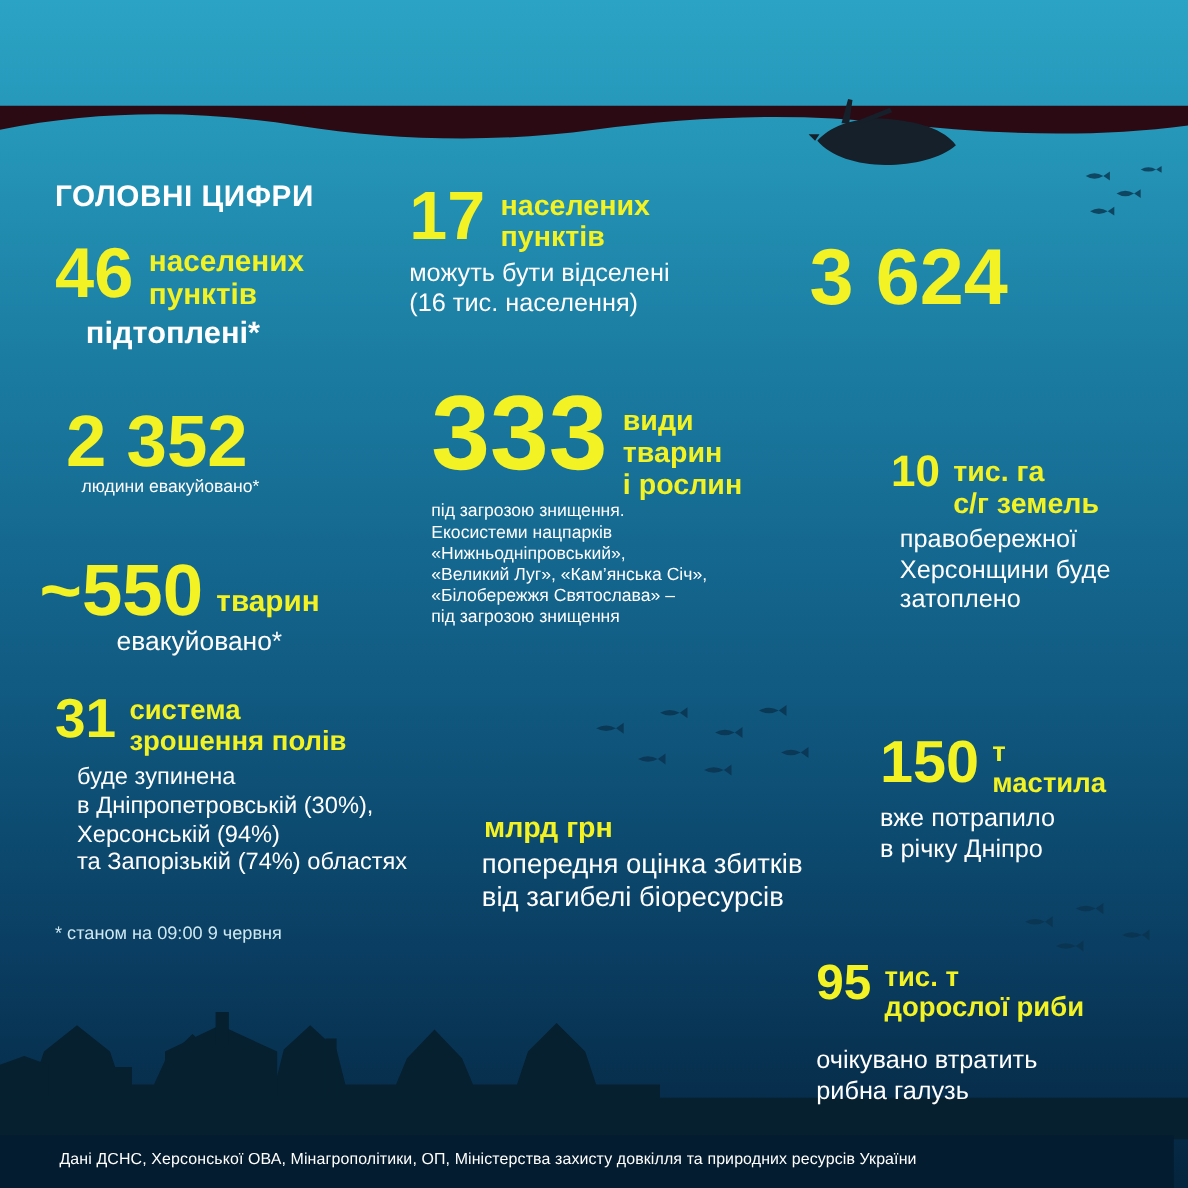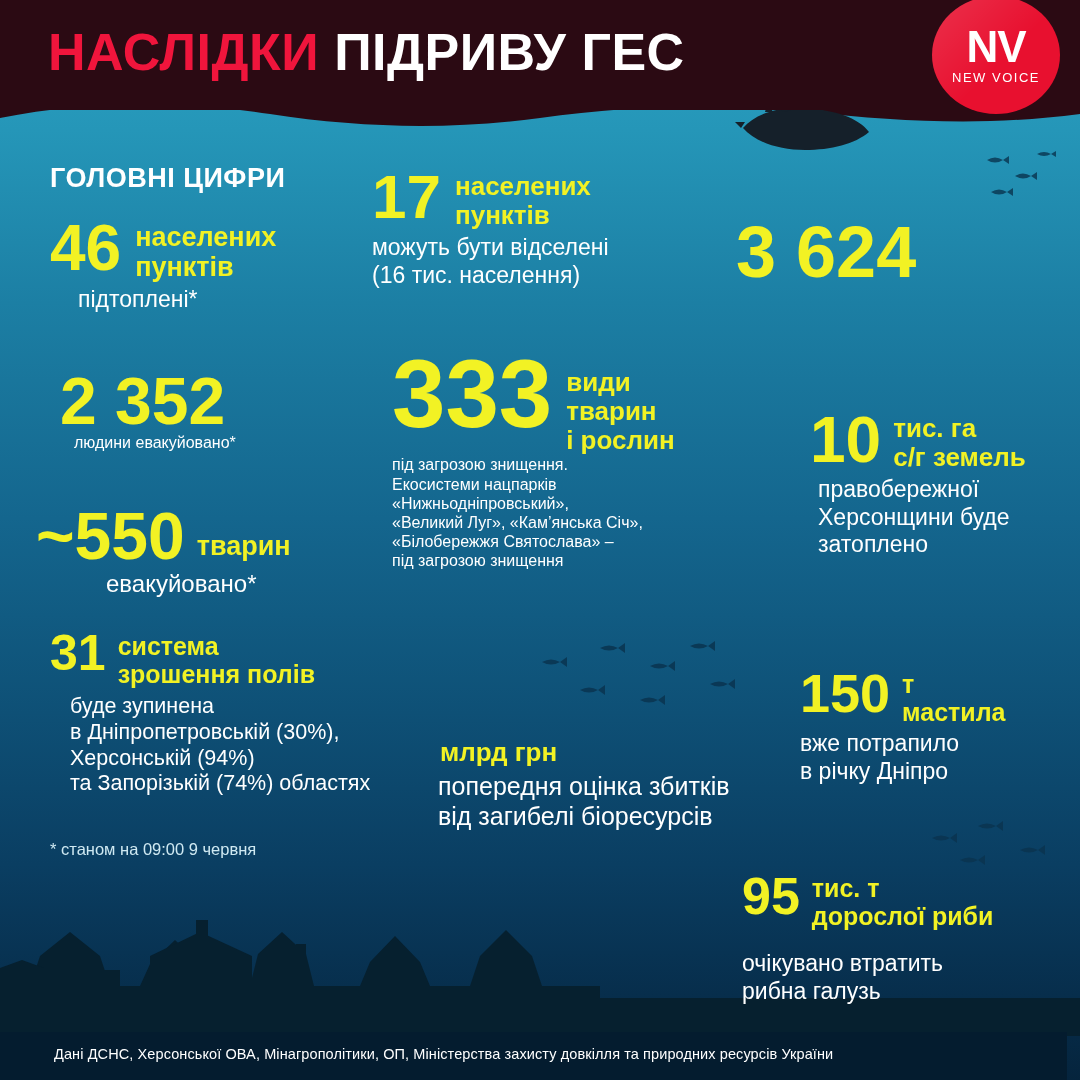--- a/index.html
+++ b/index.html
@@ -225,31 +225,20 @@
         <path d="M20,18 l7,-5 l0,10 Z"></path>
       <path d="M48,6 q9,-5 18,0 q-9,5 -18,0 Z"></path>
         <path d="M66,6 l7,-5 l0,10 Z"></path>
       <path d="M30,40 q9,-5 18,0 q-9,5 -18,0 Z"></path>
         <path d="M48,40 l7,-5 l0,10 Z"></path>
       <path d="M90,30 q9,-5 18,0 q-9,5 -18,0 Z"></path>
         <path d="M108,30 l7,-5 l0,10 Z"></path>
     </g>
   </svg>
 
-  <div class="header">
-    <div class="header-title">
-      <span class="title-red">НАСЛІДКИ</span>
-      <span class="title-white">ПІДРИВУ ГЕС</span>
-    </div>
-    <div class="logo">
-      <div class="logo-shine"></div>
-      <div class="logo-nv">NV</div>
-      <div class="logo-sub">NEW VOICE</div>
-    </div>
-  </div>
 
   <svg class="silhouette" viewBox="0 0 1080 200" preserveAspectRatio="none">
     <g fill="#06202f">
       <path d="M0,200 L0,150 L30,150 L40,120 L70,96 L100,120 L110,150 L140,150 L150,128 L175,104 L200,128 L210,150 L250,150 L258,118 L282,96 L306,118 L314,150 L360,150 L370,126 L395,100 L420,126 L430,150 L470,150 L480,120 L506,94 L532,120 L542,150 L600,150 L600,200 Z"></path>
       <path d="M0,200 L0,162 L1080,162 L1080,200 Z"></path>
       <path d="M150,162 L150,120 L200,96 L252,120 L252,162 Z"></path>
       <rect x="196" y="84" width="12" height="30"></rect>
       <path d="M90,162 L90,134 L120,134 L120,162 Z"></path>
       <path d="M296,162 L296,108 L306,108 L306,162 Z"></path>
       <path d="M0,162 L0,132 L22,124 L44,132 L44,162 Z"></path>
@@ -259,21 +248,21 @@
   <div class="content">
 
     <div class="section-head">ГОЛОВНІ ЦИФРИ</div>
 
     <div class="fact" style="left:50px; top:218px; width:310px;">
       <div class="row">
         <span class="num" style="font-size:64px;">46</span>
         <span class="unit-yellow" style="font-size:27px; white-space:pre-line; margin-left:14px; margin-top:4px;">населених
 пунктів</span>
       </div>
-      <div class="desc" style="font-size:23px; margin-top:4px; margin-left:28px; white-space:pre-line;">підтоплені*</div>
+      <div class="desc" style="font-size:28px; margin-top:4px; margin-left:28px; white-space:pre-line;font-weight:bold;">підтоплені*</div>
     </div>
 
     <div class="fact" style="left:60px; top:370px; width:330px;">
       <div class="num" style="font-size:66px;">2 352</div>
       <div class="desc" style="font-size:16px; margin-top:0; margin-left:14px; white-space:pre-line;">людини  евакуйовано*</div>
     </div>
 
     <div class="fact" style="left:36px; top:505px; width:330px;">
       <div class="row">
         <span class="num" style="font-size:66px;">~550</span>
@@ -328,42 +317,42 @@
       <div class="desc" style="font-size:25px; margin-top:4px; margin-left:10px; white-space:pre-line;">попередня оцінка збитків
 від загибелі біоресурсів</div>
     </div>
 
     <div class="fact" style="left:736px; top:218px; width:330px;">
       <div class="num" style="font-size:72px;">3 624</div>
     </div>
 
     <div class="fact" style="left:810px; top:410px; width:270px;">
       <div class="row">
-        <span class="num" style="font-size:64px;">10</span>
+        <span class="num" style="font-size:40px;">10</span>
         <span class="unit-yellow" style="font-size:26px; white-space:pre-line; margin-left:12px; margin-top:4px;">тис. га
 с/г земель</span>
       </div>
       <div class="desc" style="font-size:23px; margin-top:4px; margin-left:8px; white-space:pre-line;">правобережної
 Херсонщини буде
 затоплено</div>
     </div>
 
     <div class="fact" style="left:800px; top:668px; width:280px;">
       <div class="row">
         <span class="num" style="font-size:54px;">150</span>
         <span class="unit-yellow" style="font-size:25px; white-space:pre-line; margin-left:12px; margin-top:2px;">т
 мастила</span>
       </div>
       <div class="desc" style="font-size:23px; margin-top:4px; white-space:pre-line;">вже потрапило
 в річку Дніпро</div>
     </div>
 
     <div class="fact" style="left:742px; top:872px; width:300px;">
       <div class="row">
-        <span class="num" style="font-size:52px;">95</span>
+        <span class="num" style="font-size:45px;">95</span>
         <span class="unit-yellow" style="font-size:25px; white-space:pre-line; margin-left:12px; margin-top:2px;">тис. т
 дорослої риби</span>
       </div>
       <div class="desc" style="font-size:23px; margin-top:20px; white-space:pre-line;">очікувано втратить
 рибна галузь</div>
     </div>
 
   </div>
 
   <div class="footer-bar">

